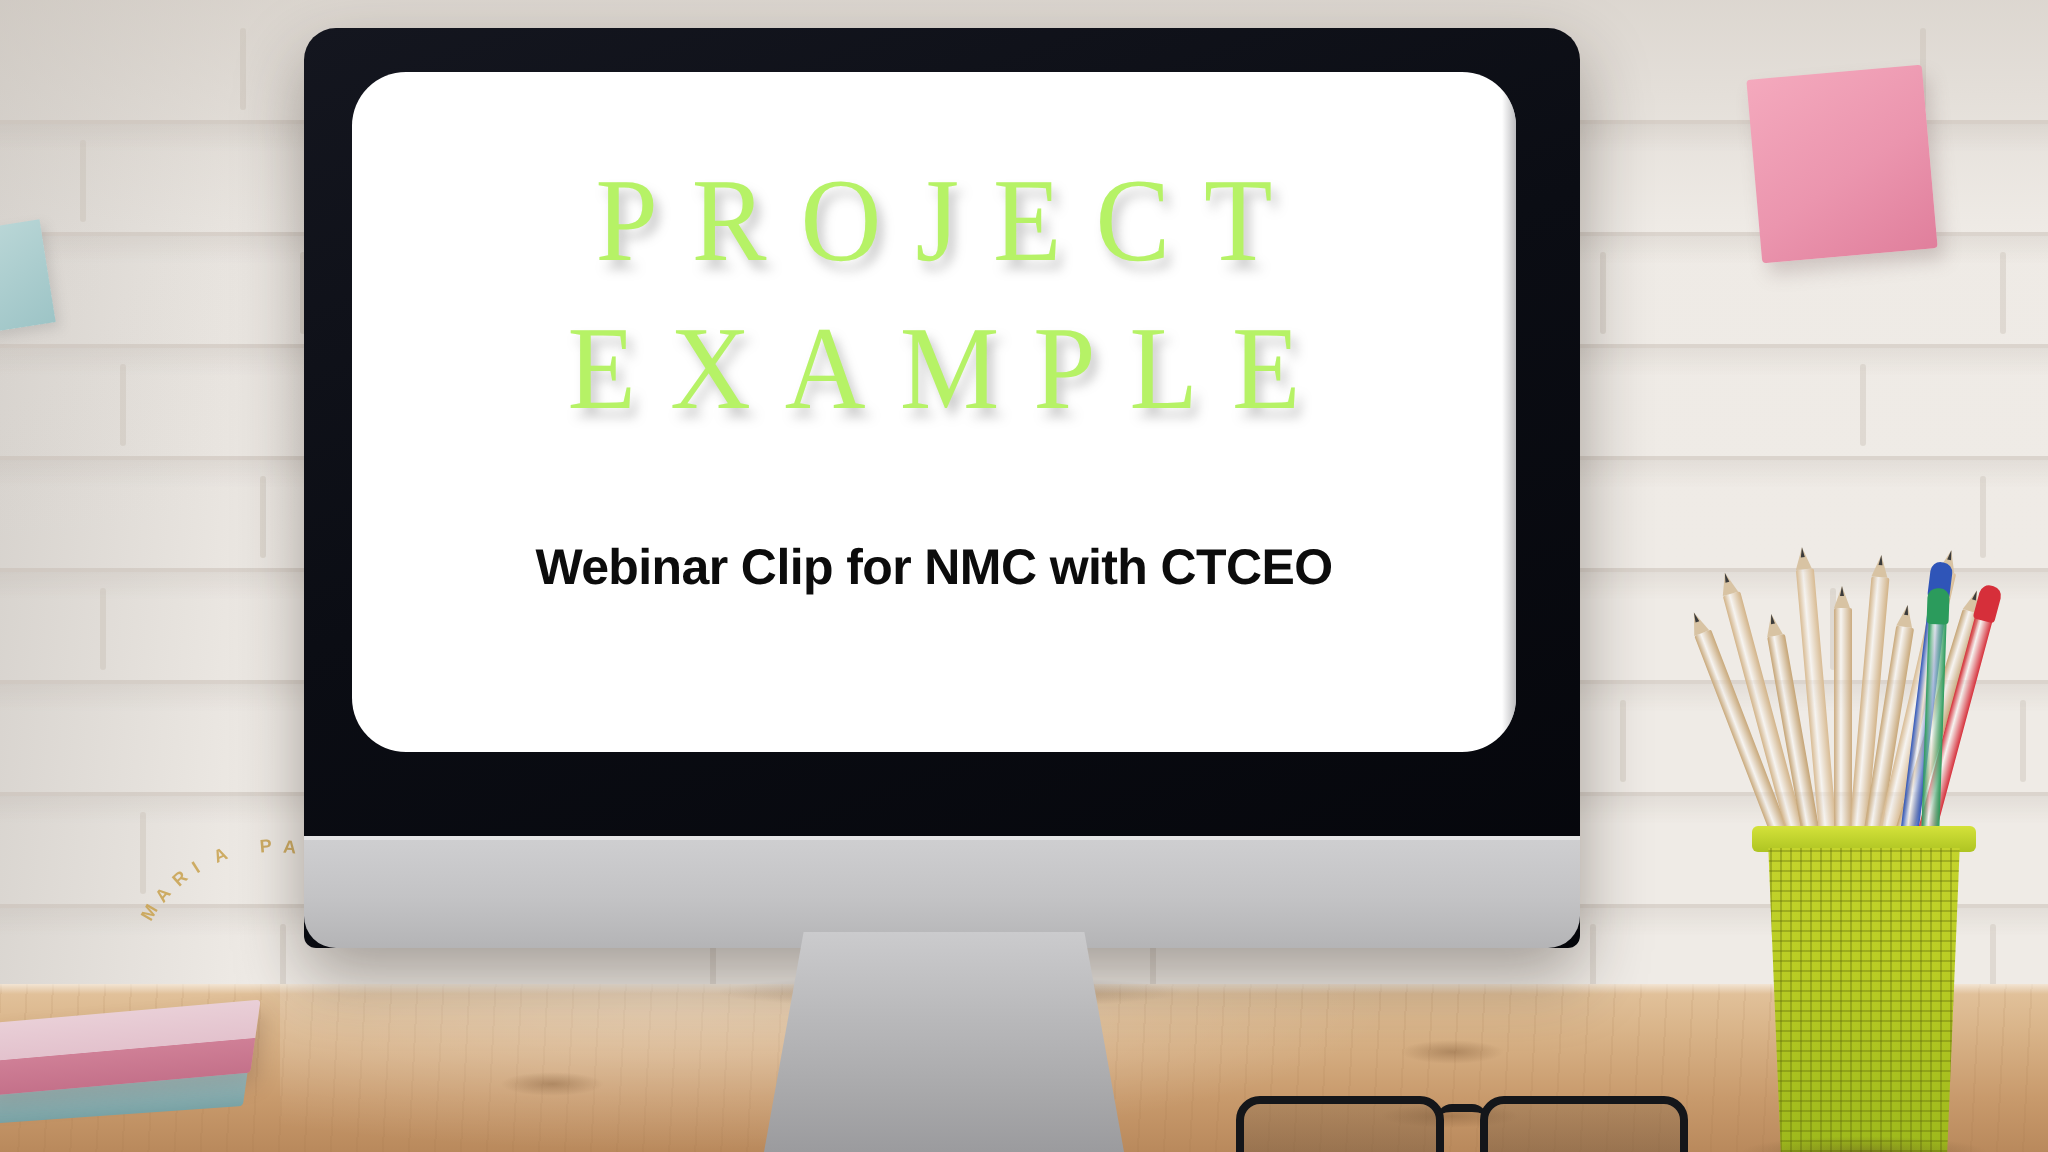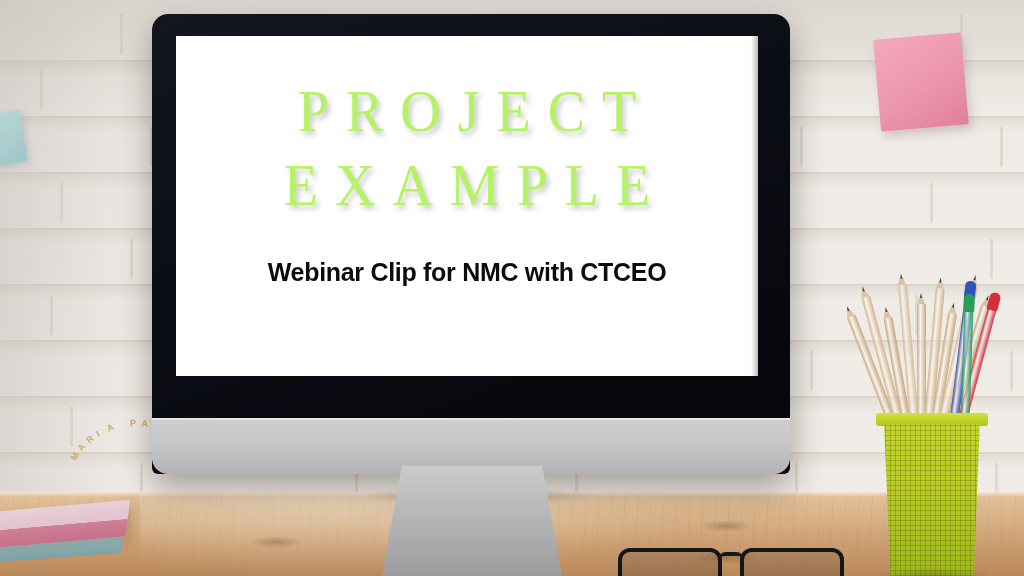--- a/index.html
+++ b/index.html
@@ -79,20 +79,21 @@
     border-radius:0 0 16px 16px;
   }
   .chin::after{
     content:""; position:absolute; left:0; top:0; width:100%; height:2px;
     background:rgba(255,255,255,.45);
   }
   .screen {
     position:absolute; left:24px; top:22px; width:582px; height:340px;
     background:#ffffff;
     overflow:hidden;
+    border-radius:27px;
   }
   .screen-glint {
     position:absolute; right:0; top:0; width:7px; height:340px;
     background:linear-gradient(90deg, rgba(255,255,255,0), rgba(175,175,178,.85));
   }
 
   
   .slide { position:absolute; inset:0; display:flex; flex-direction:column;
            align-items:center; justify-content:flex-start; padding-top:38px; }
   .slide-title {
@@ -102,21 +103,21 @@
     line-height:74px;
     letter-spacing:17px;
     text-indent:17px;
     color:#b6f266;
     text-align:center;
     text-shadow:3px 4px 5px rgba(120,120,120,.40);
     white-space:pre;
     transform:scaleY(1.06);
   }
   .slide-sub {
-    margin-top:36px;
+    margin-top:48px;
     font-family:"Liberation Sans", sans-serif;
     font-weight:700;
     font-size:25px;
     letter-spacing:-.3px;
     color:#0c0c0c;
     text-align:center;
   }
 
   
   .stand-neck {

